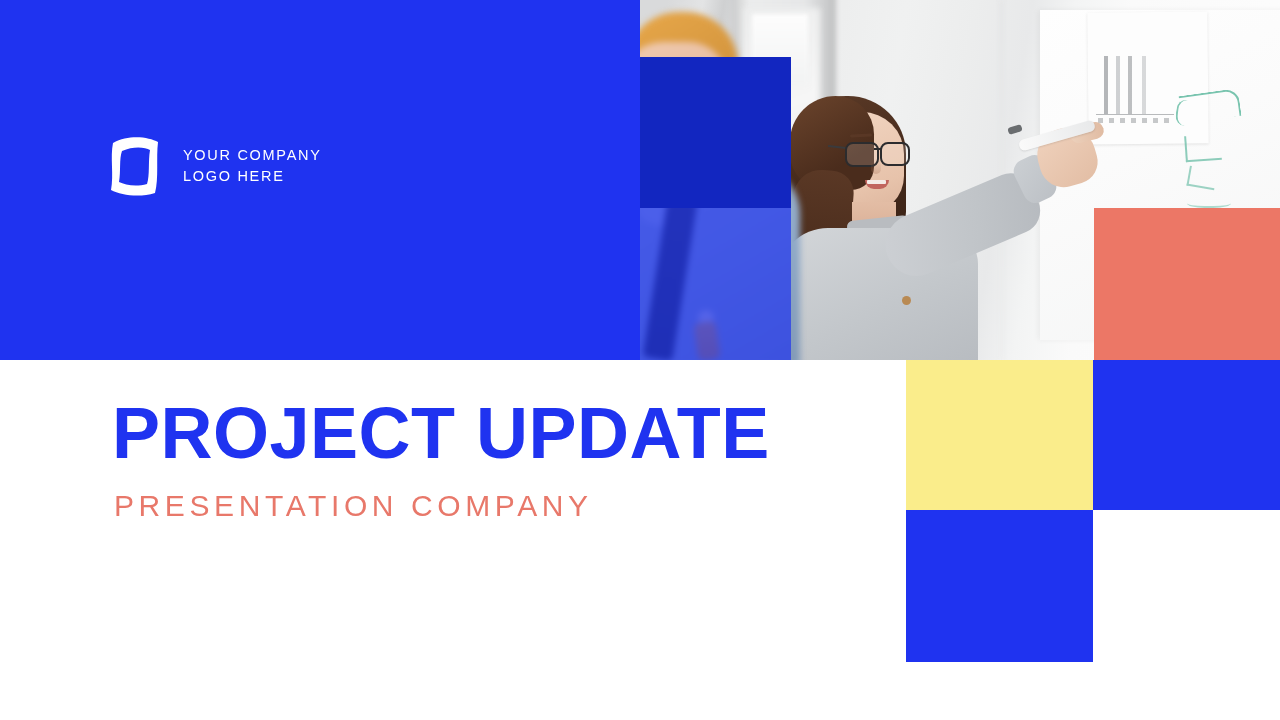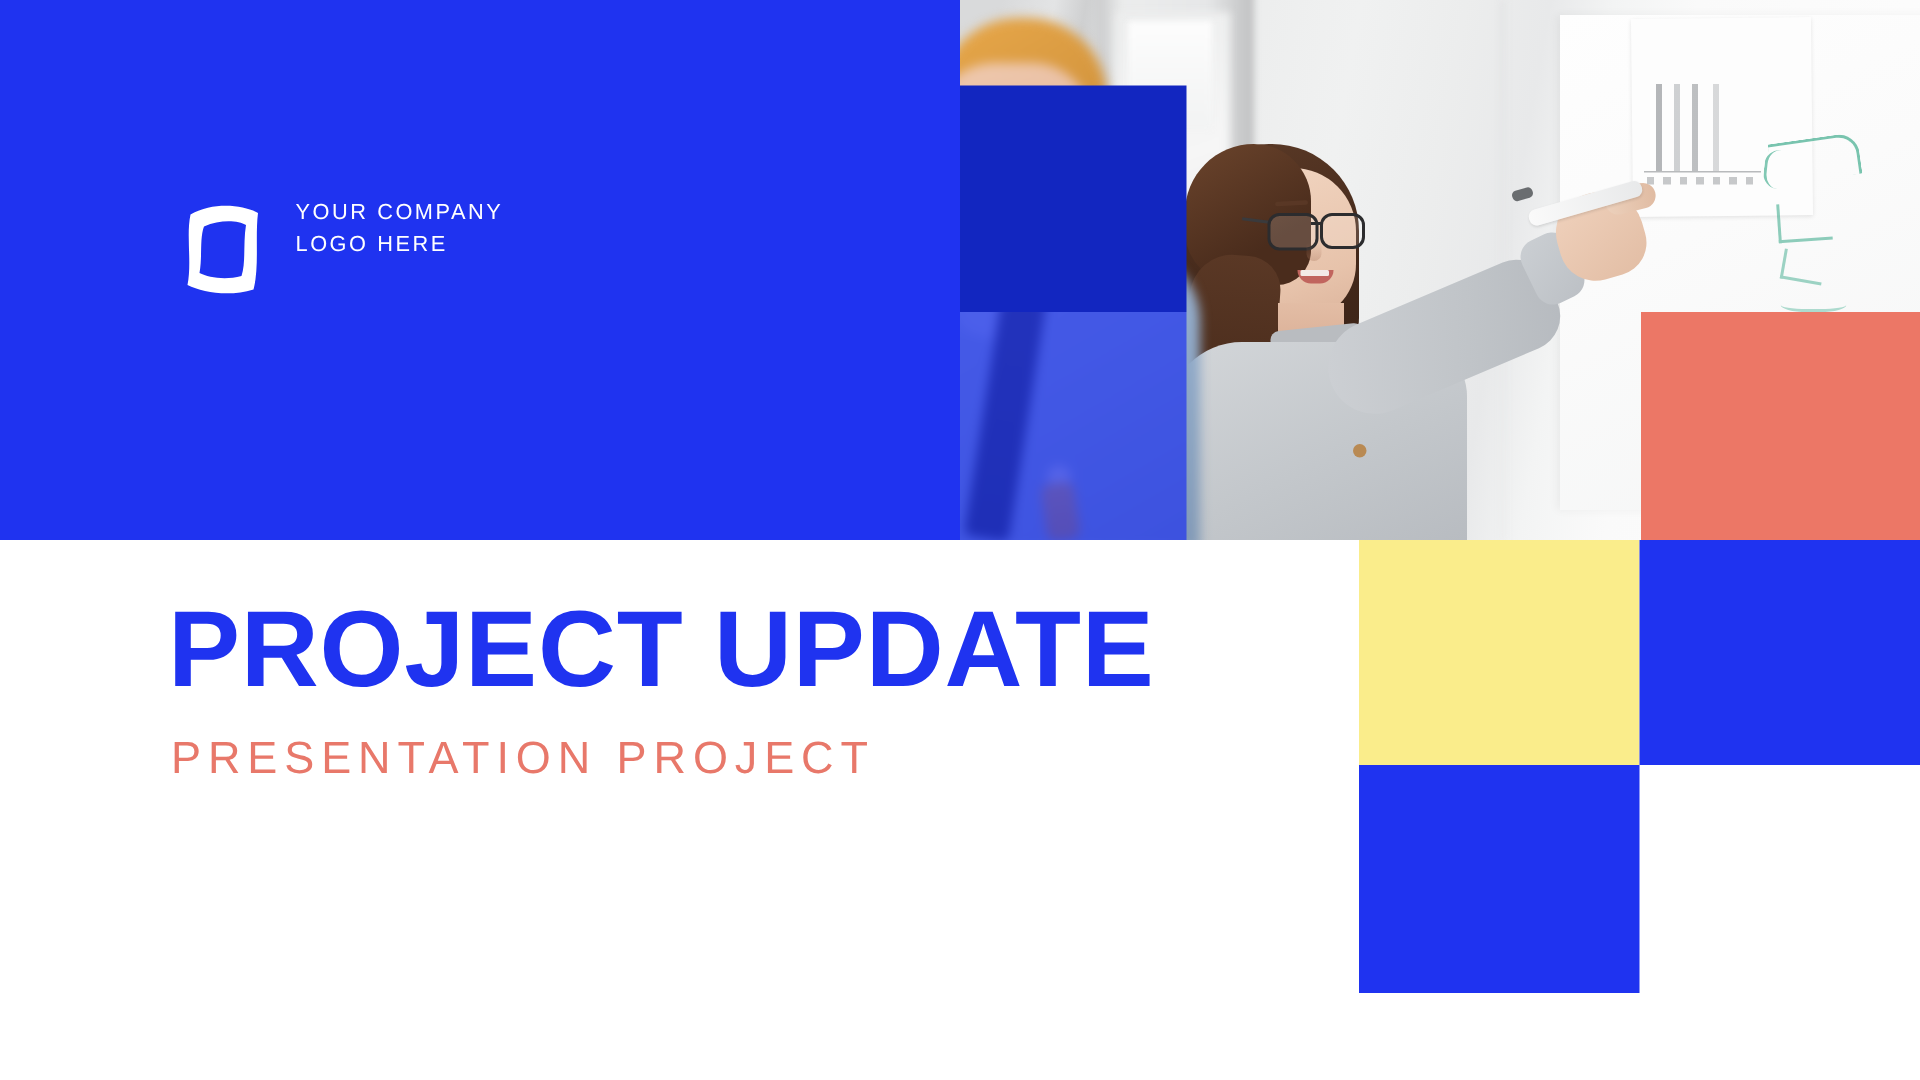--- a/index.html
+++ b/index.html
@@ -299,22 +299,22 @@
     position: absolute; left: 1093px; top: 360px; width: 187px; height: 150px;
     background: var(--blue);
   }
   .block-blue-bottom {
     position: absolute; left: 906px; top: 510px; width: 187px; height: 152px;
     background: var(--blue);
   }
 
   
   .logo-lockup {
-    position: absolute; left: 117px; top: 132px;
-    display: flex; gap: 18px;
+    position: absolute; left: 103px; top: 132px;
+    display: flex; align-items: center; gap: 18px;
   }
   .logo-mark { width: 62px; height: 68px; flex: none; }
   .logo-text {
     color: #ffffff;
     font-size: 14.5px;
     letter-spacing: 1.7px;
     line-height: 1.45;
     font-weight: 400;
     white-space: pre-line;
   }
@@ -415,16 +415,16 @@
     <svg class="logo-mark" viewBox="0 0 62 68">
       <path d="M10 11 C26 2, 46 5, 55 10 C53 26, 56 46, 52 61 C36 66, 18 63, 8 58 C11 43, 7 25, 10 11 Z
                M19 19 C30 14, 42 15, 47 18 C45 30, 47 43, 44 52 C33 55, 22 53, 16 50 C18 39, 16 27, 19 19 Z" fill="#ffffff" fill-rule="evenodd"></path>
     </svg>
     <div class="logo-text">YOUR COMPANY
 LOGO HERE</div>
   </div>
 
   <div class="title-wrap">
     <h1 class="slide-title">PROJECT UPDATE</h1>
-    <p class="slide-subtitle">PRESENTATION PROJECT</p>
+    <p class="slide-subtitle">PRESENTATION COMPANY</p>
   </div>
 
 </div>
 
 </body></html>

